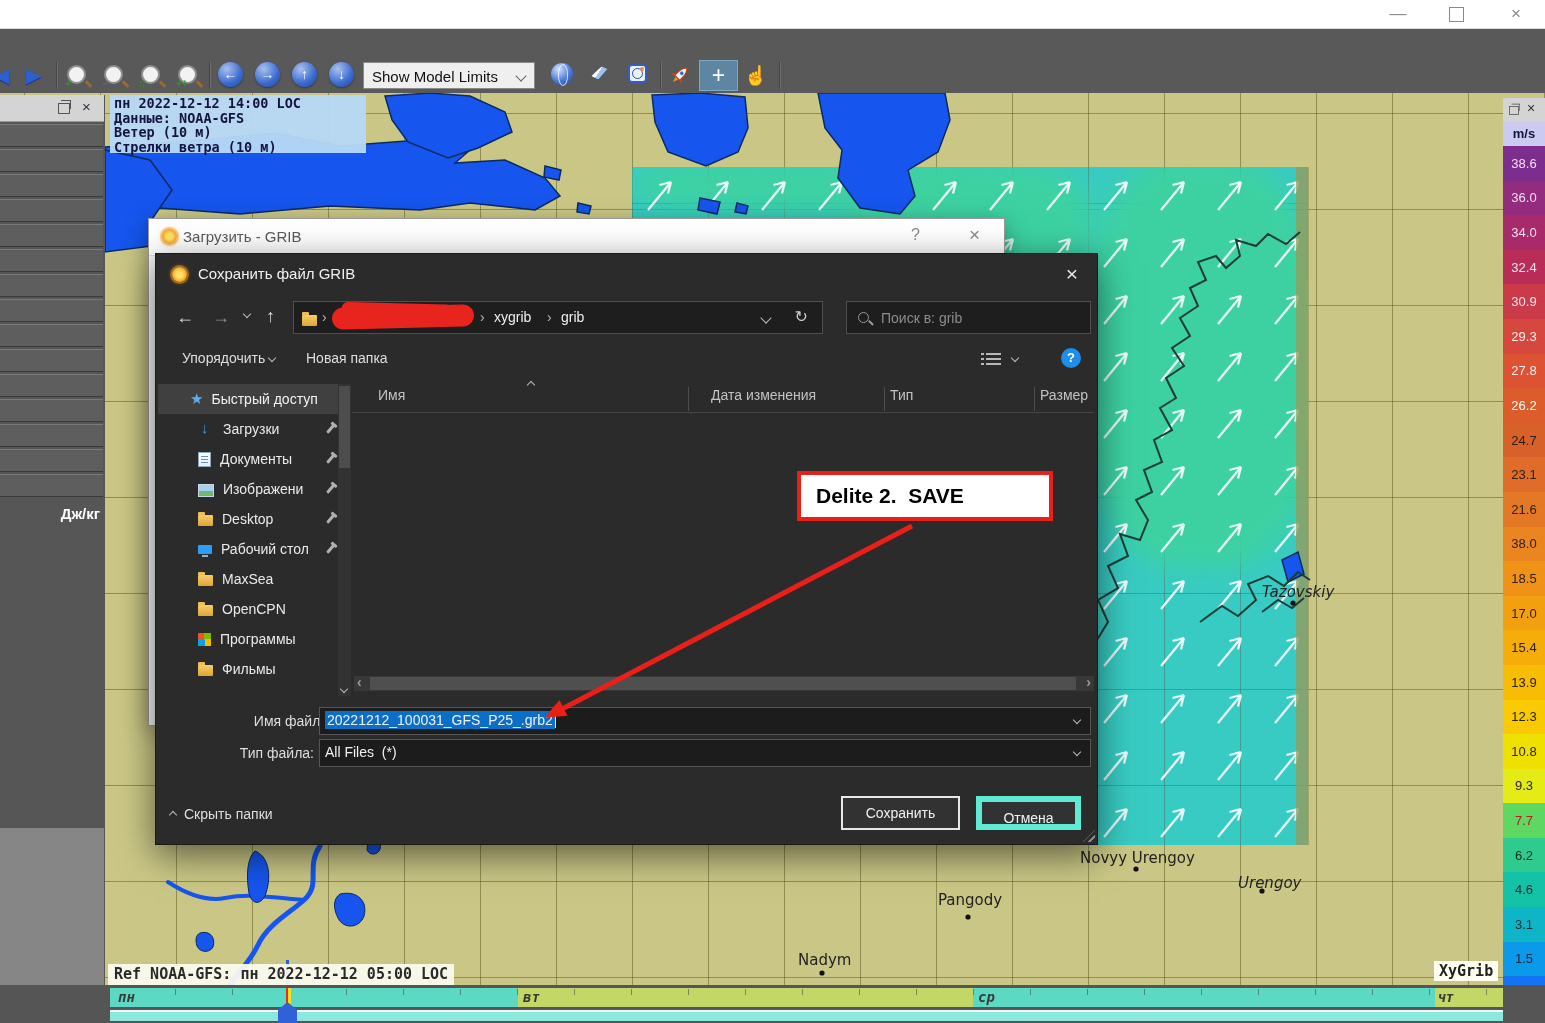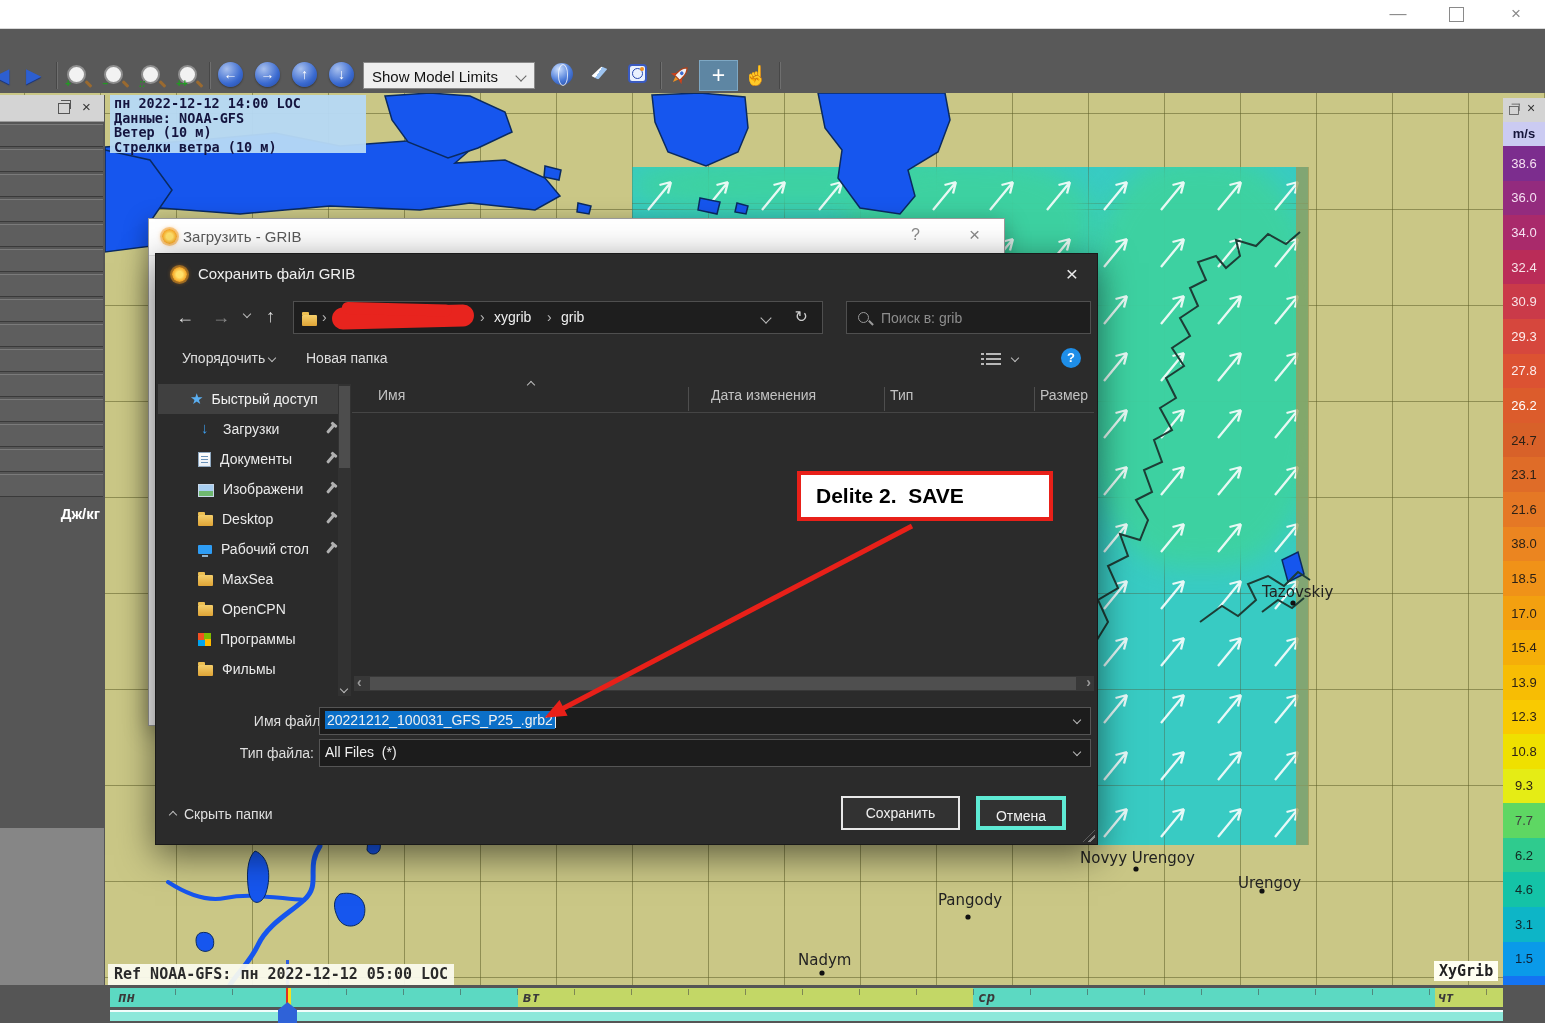--- a/index.html
+++ b/index.html
@@ -44,21 +44,21 @@
        background-image:repeating-linear-gradient(to right,rgba(96,96,42,.55) 0 1px,transparent 1px 76px),
                         repeating-linear-gradient(to bottom,rgba(96,96,42,.55) 0 1px,transparent 1px 96px);
        background-position:24px 0,0 20px;}
   #wind{left:632px;top:74px;width:676px;height:678px;background-color:#38cbc3;overflow:hidden;
         background-image:repeating-linear-gradient(to right,rgba(80,90,60,.4) 0 1px,transparent 1px 76px),
                          repeating-linear-gradient(to bottom,rgba(80,90,60,.4) 0 1px,transparent 1px 96px);
         background-position:0 0,0 42px;}
   .patch{position:absolute;background:#3ed2a0;filter:blur(13px);opacity:.95;border-radius:40%;}
   #wind-edge{left:1296px;top:74px;width:13px;height:678px;background:#9a9a58;opacity:.75;}
   .city{position:absolute;color:#222;font-size:15px;font-family:"DejaVu Sans",sans-serif;}
-  .city.it{}
+  .city.it{font-style:italic;}
   #infobox{left:110px;top:2px;width:256px;height:58px;background:rgba(182,216,245,.96);
            color:#14143e;font-weight:bold;font-size:13.5px;line-height:14.5px;padding:1px 4px;box-sizing:border-box;white-space:pre;}
   #reflabel{left:108px;top:871px;height:21px;background:rgba(252,252,240,.93);color:#2a2a2a;
             font-weight:bold;font-size:15px;line-height:21px;padding:0 6px;}
   #brand{left:1434px;top:868px;background:#fffff2;color:#222;font-size:15px;font-weight:bold;padding:1px 5px;}
 
   
   #leftpanel{left:0;top:95px;width:105px;height:890px;background:#565656;}
   #lp-title{position:absolute;left:0;top:0;width:104px;height:26px;background:#d4d4d4;border-bottom:1px solid #9a9a9a;}
   .float-ico{position:absolute;width:10px;height:9px;border:1.4px solid #555;}
@@ -149,21 +149,21 @@
   
   .fieldlabel{position:absolute;font-size:14px;color:#dedede;text-align:right;width:120px;}
   .combo{position:absolute;left:163px;width:772px;height:28px;background:#1c1c1c;border:1px solid #555;box-sizing:border-box;}
   .combo .val{position:absolute;left:5px;top:4px;font-size:14px;color:#f0f0f0;white-space:pre;}
   .combo .sel{background:#0b6fc8;padding:1px 2px;}
   .caret{display:inline-block;width:1px;height:15px;background:#e8e8e8;vertical-align:-3px;}
   
   #hidefolders{position:absolute;left:14px;bottom:22px;font-size:14px;color:#dedede;}
   .dlgbtn{position:absolute;bottom:14px;height:34px;background:#323232;color:#f0f0f0;font-size:14px;text-align:center;box-sizing:border-box;}
   #btn-save{left:685px;width:119px;border:2px solid #e8e8e8;line-height:30px;}
-  #btn-cancel{left:820px;width:90px;border:4px solid #5eead4;line-height:32px;}
+  #btn-cancel{left:820px;width:105px;border:6px solid #5eead4;line-height:32px;}
   #grip{position:absolute;right:2px;bottom:2px;width:12px;height:12px;
         background:repeating-linear-gradient(135deg,transparent 0 3px,#8a8a8a 3px 4.5px);clip-path:polygon(100% 0,100% 100%,0 100%);}
 
   
   #anno-box{left:797px;top:471px;width:256px;height:50px;background:#ffffff;border:4px solid #e82019;box-sizing:border-box;
             color:#000;font-weight:bold;font-size:21px;line-height:42px;padding-left:15px;white-space:pre;}
 </style>
 </head>
 <body>
 
@@ -331,21 +331,21 @@
         <div class="scale-cell" style="background: rgb(223, 108, 40); color: rgb(44, 33, 22);">23.1</div>
         <div class="scale-cell" style="background: rgb(229, 120, 37); color: rgb(44, 33, 22);">21.6</div>
         <div class="scale-cell" style="background: rgb(235, 133, 32); color: rgb(44, 33, 22);">38.0</div>
         <div class="scale-cell" style="background: rgb(240, 146, 24); color: rgb(44, 33, 22);">18.5</div>
         <div class="scale-cell" style="background: rgb(243, 160, 16); color: rgb(44, 33, 22);">17.0</div>
         <div class="scale-cell" style="background: rgb(245, 174, 9); color: rgb(44, 33, 22);">15.4</div>
         <div class="scale-cell" style="background: rgb(247, 189, 4); color: rgb(44, 33, 22);">13.9</div>
         <div class="scale-cell" style="background: rgb(249, 202, 1); color: rgb(44, 33, 22);">12.3</div>
         <div class="scale-cell" style="background: rgb(239, 224, 0); color: rgb(44, 33, 22);">10.8</div>
         <div class="scale-cell" style="background: rgb(229, 236, 21); color: rgb(44, 33, 22);">9.3</div>
-        <div class="scale-cell" style="background: rgb(94, 215, 99); color: #404040;">7.7</div>
+        <div class="scale-cell" style="background: rgb(94, 215, 99); color: #b91c1c;">7.7</div>
         <div class="scale-cell" style="background: rgb(47, 203, 142); color: rgb(18, 42, 34);">6.2</div>
         <div class="scale-cell" style="background: rgb(20, 195, 167); color: rgb(18, 42, 40);">4.6</div>
         <div class="scale-cell" style="background: rgb(13, 181, 199); color: rgb(16, 38, 44);">3.1</div>
         <div class="scale-cell" style="background: rgb(10, 154, 233); color: rgb(14, 34, 54);">1.5</div>
         <div class="scale-cell" style="background: rgb(20, 115, 242); color: rgb(14, 28, 54);">0.0</div>
       </div>
   </div>
 
   <div class="abs" id="timeline">
     <div class="tseg" style="left:110px;width:408px;background:#5cd9c2;"></div>

